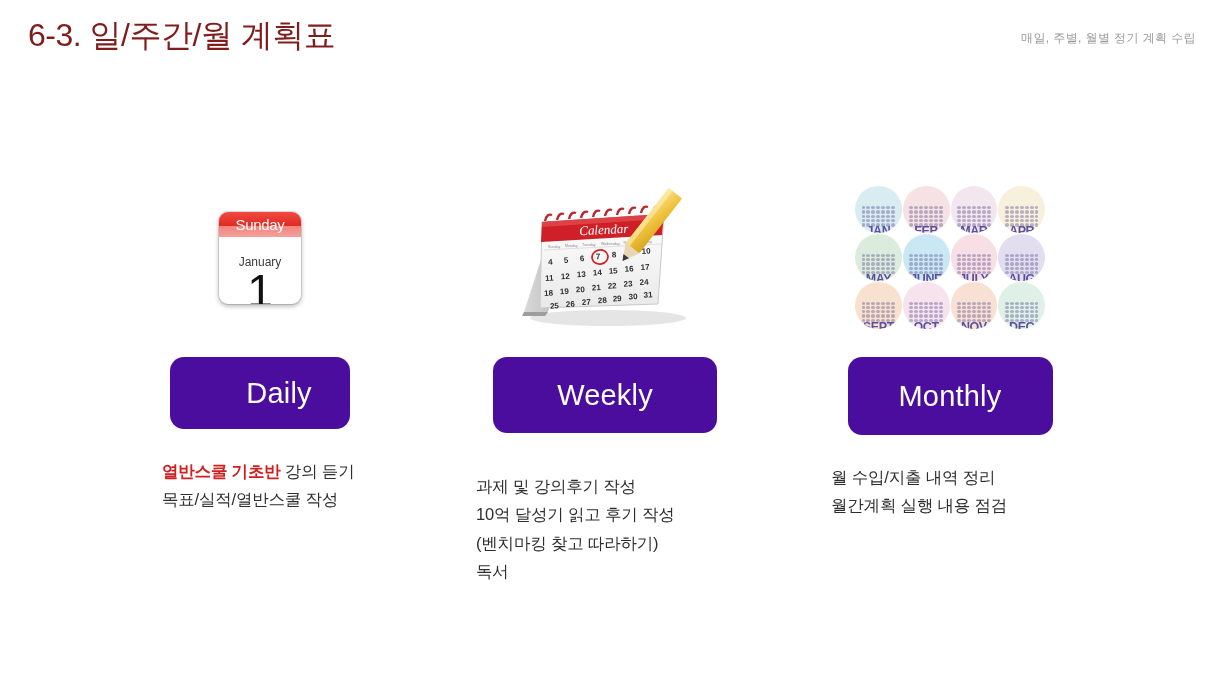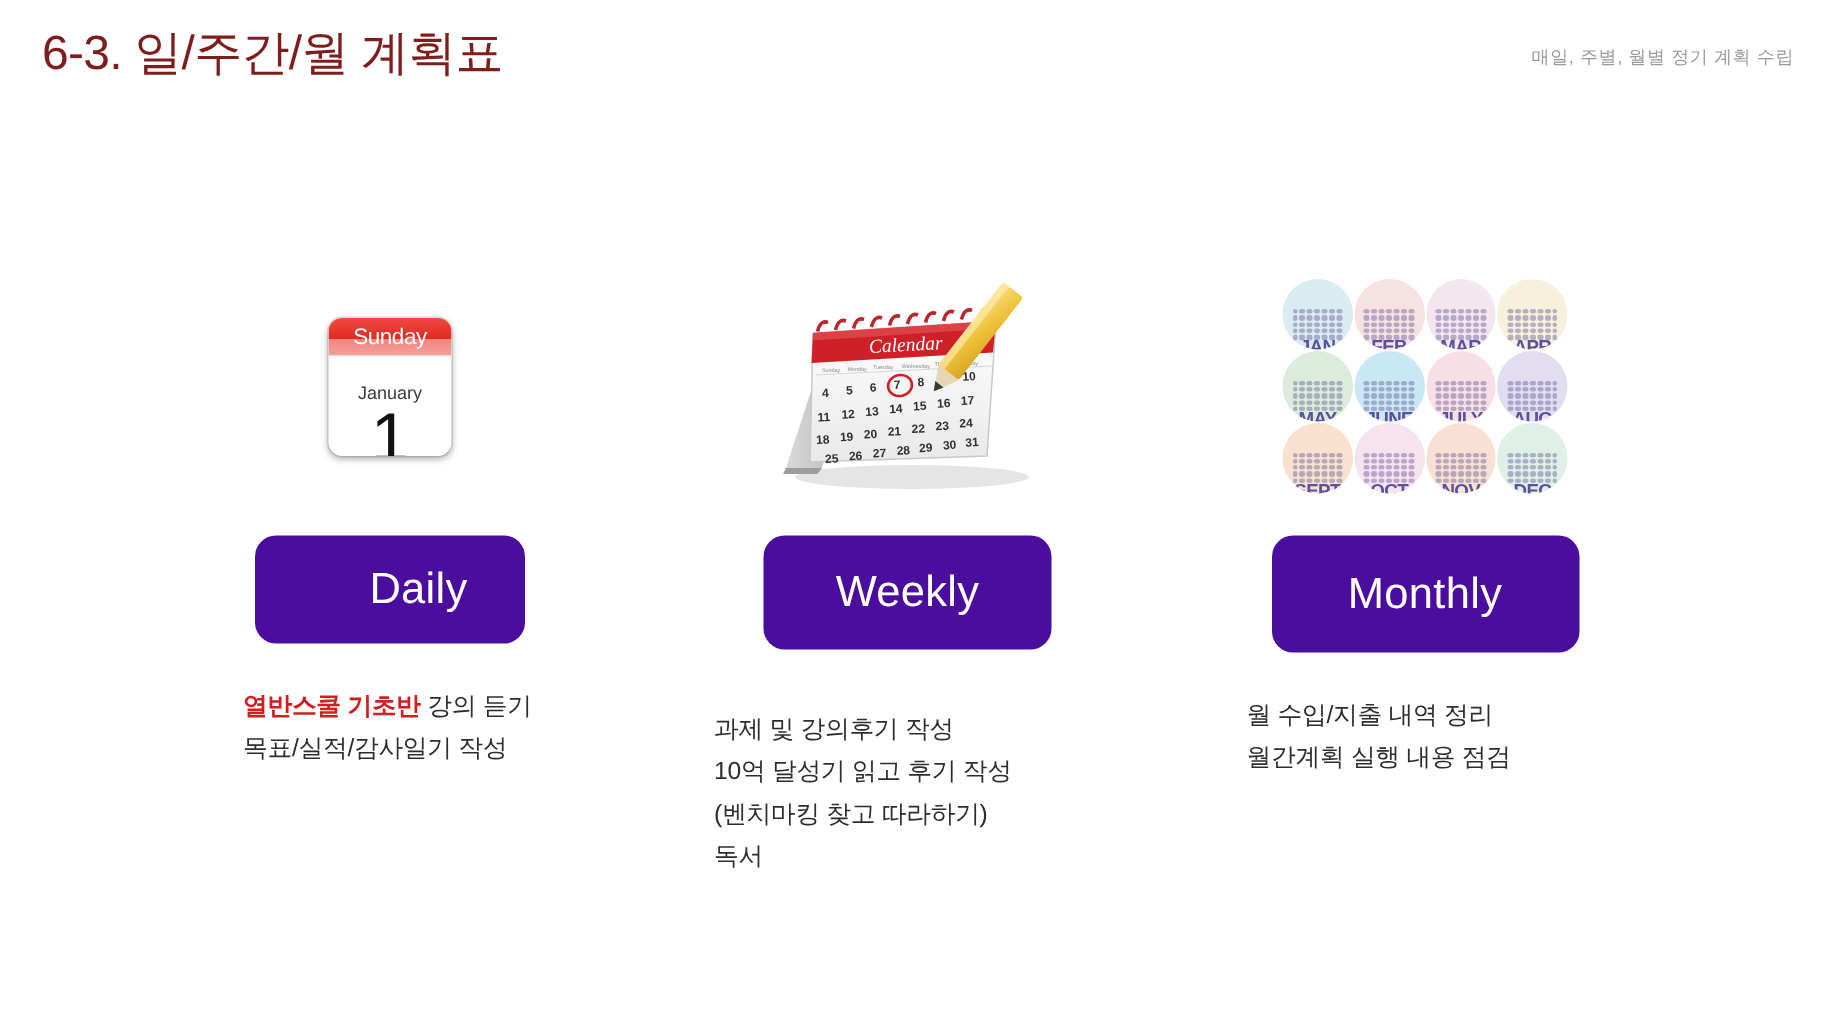--- a/index.html
+++ b/index.html
@@ -60,21 +60,21 @@
     border: none;
     border-radius: 14px;
     font-family: "Liberation Sans", sans-serif;
     font-size: 29px;
     font-weight: 400;
     letter-spacing: 0.2px;
     cursor: pointer;
     text-align: center;
   }
   .btn-daily   { width: 180px; height: 72px; padding-left: 44px; }
-  .btn-weekly  { width: 192px; height: 76px; }
+  .btn-weekly  { width: 224px; height: 76px; }
   .btn-monthly { width: 205px; height: 78px; }
 
   
   .notes {
     margin-top: 28px;
     font-size: 16.5px;
     line-height: 1.72;
     color: #2d2d2d;
     letter-spacing: -0.2px;
   }
@@ -171,21 +171,21 @@
     <div class="icon-zone">
       <div class="cal-day">
         <div class="dow">Sunday</div>
         <div class="mon">January</div>
         <div class="dnum">1</div>
       </div>
     </div>
     <button class="plan-btn btn-daily">Daily</button>
     <div class="notes">
       <div class="line"><span class="hl">열반스쿨 기초반</span><span> 강의 듣기</span></div>
-      <div class="line"><span>목표/실적/감사일기 작성</span></div>
+      <div class="line"><span>목표/실적/열반스쿨 작성</span></div>
     </div>
   </div>
 
   <div class="col col-2">
     <div class="icon-zone">
       <div class="desk">
         <svg width="186" height="140" viewBox="0 0 186 140" xmlns="http://www.w3.org/2000/svg">
           <defs>
             <linearGradient id="pgold" x1="0" y1="0" x2="1" y2="1">
               <stop offset="0" stop-color="#fbe08a"></stop>

